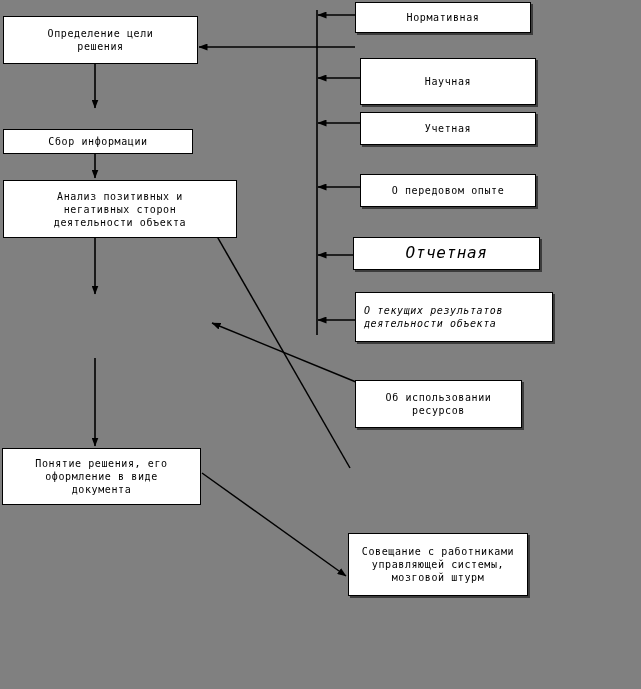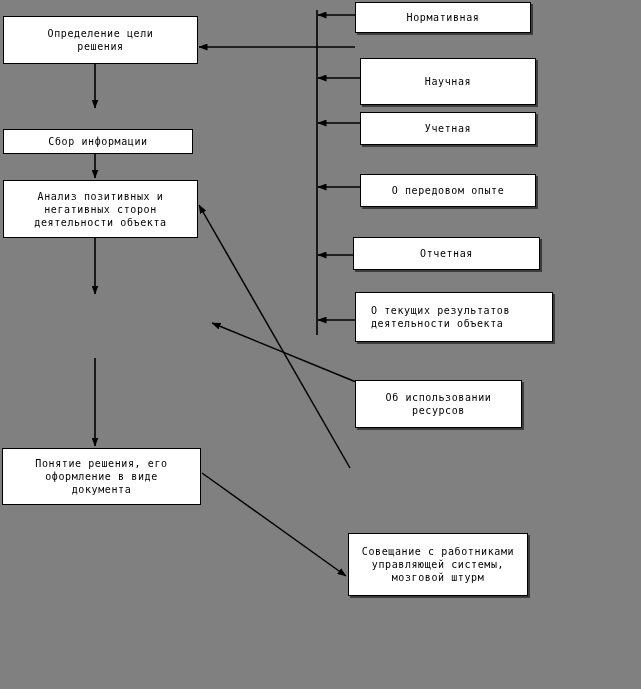--- a/index.html
+++ b/index.html
@@ -93,21 +93,21 @@
 
   <div class="box flat" style="left:3px; top:16px; width:195px; height:48px; font-size:10px;">
     <span class="txt">Определение цели
 решения</span>
   </div>
 
   <div class="box flat" style="left:3px; top:110px; width:190px; height:25px; font-size:10px;margin-top:19px;">
     <span class="txt">Сбор информации</span>
   </div>
 
-  <div class="box flat" style="left:3px; top:180px; width:195px; height:58px; font-size:10px;">
+  <div class="box flat" style="left:3px; top:180px; width:234px; height:58px; font-size:10px;">
     <span class="txt">Анализ позитивных и
 негативных сторон
 деятельности объекта</span>
   </div>
 
 
   <div class="box flat" style="left:2px; top:448px; width:199px; height:57px; font-size:10px;">
     <span class="txt">Понятие решения, его
 оформление в виде
 документа</span>
@@ -122,26 +122,26 @@
   </div>
 
   <div class="box shadow" style="left:360px; top:174px; width:176px; height:33px; font-size:10px;">
     <span class="txt">О передовом опыте</span>
   </div>
 
   <div class="box shadow" style="left:360px; top:112px; width:176px; height:33px; font-size:10px;">
     <span class="txt">Учетная</span>
   </div>
 
-  <div class="box shadow" style="left:353px; top:237px; width:187px; height:33px; font-size:10px;">
+  <div class="box shadow" style="left:353px; top:237px; width:187px; height:33px; font-size:16px;font-style:italic;">
     <span class="txt">Отчетная</span>
   </div>
 
   <div class="box shadow" style="left:355px; top:292px; width:198px; height:50px; font-size:10px; justify-content:flex-start;">
-    <span class="txt" style="text-align:left; padding-left:15px;">О текущих результатов
+    <span class="txt" style="text-align:left; padding-left:8px;font-style:italic;">О текущих результатов
 деятельности объекта</span>
   </div>
 
   <div class="box shadow" style="left:355px; top:380px; width:167px; height:48px; font-size:10px;">
     <span class="txt">Об использовании
 ресурсов</span>
   </div>
 
   <div class="box shadow" style="left:348px; top:533px; width:180px; height:63px; font-size:10px;">
     <span class="txt">Совещание с работниками

